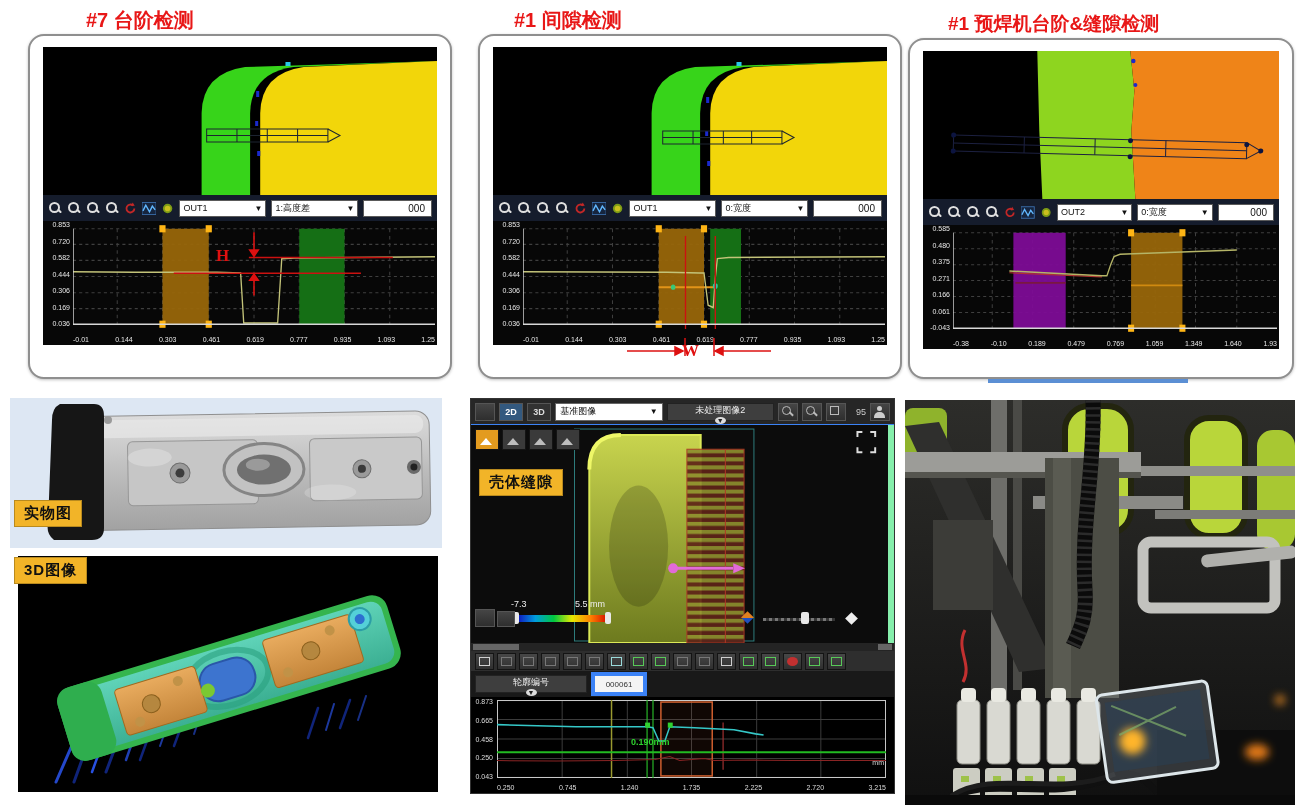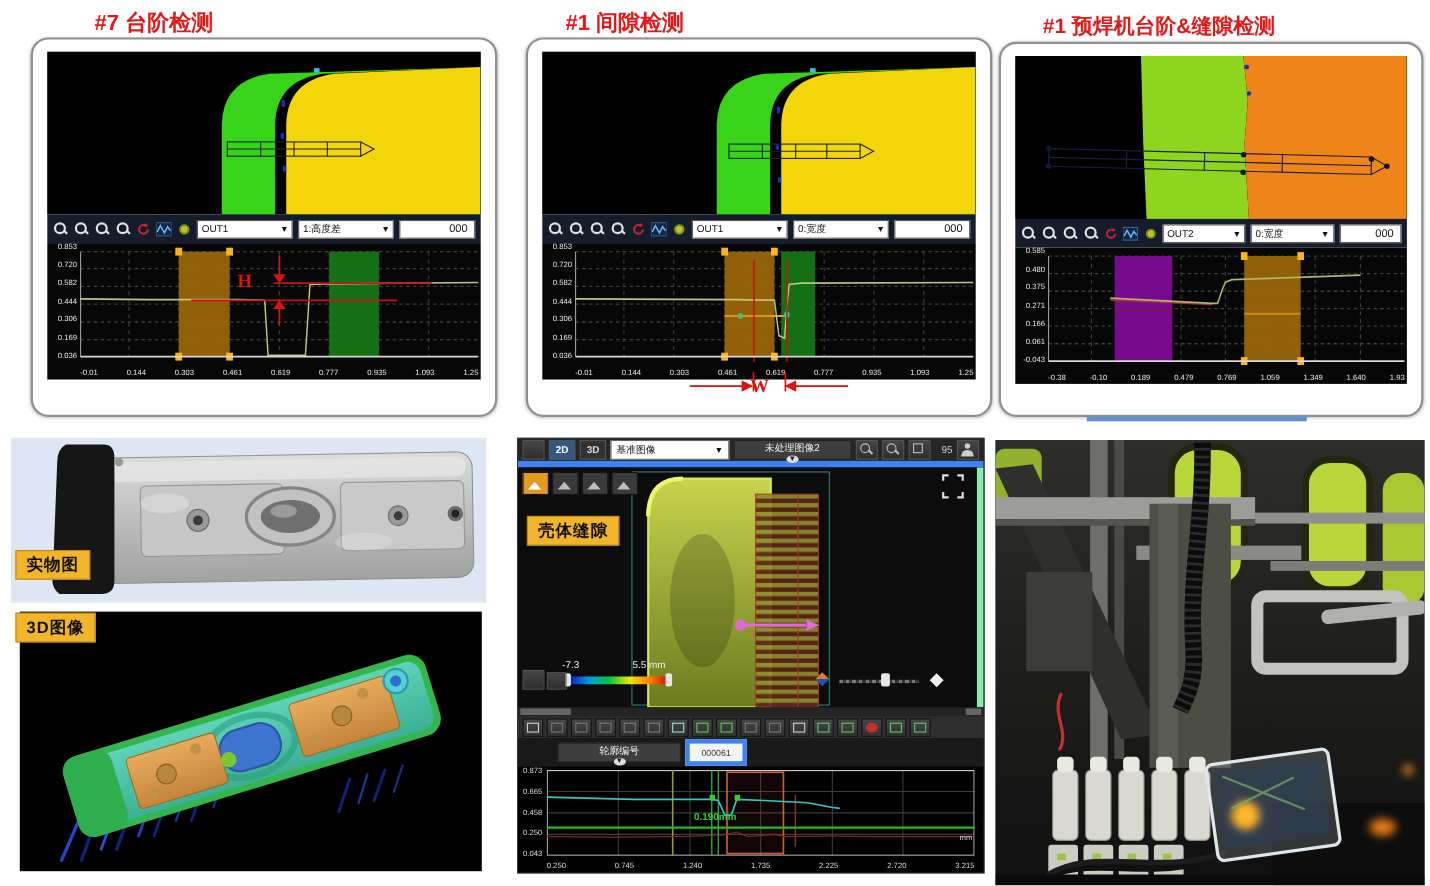--- a/index.html
+++ b/index.html
@@ -17,41 +17,41 @@
   .vselect{height:17px;background:#fff;border:1px solid #5a5a5a;display:flex;align-items:center;justify-content:space-between;font-size:9px;color:#111;padding:0 3px;width:92px;box-sizing:border-box;}
   .vselect .car{font-size:8px;color:#111;}
   .vvalue{margin-left:auto;width:72px;height:17px;background:#fff;border:1px solid #5a5a5a;font-size:10px;color:#111;display:flex;align-items:center;justify-content:flex-end;padding:0 6px;box-sizing:border-box;}
   .mag{width:14px;height:14px;position:relative;flex:0 0 auto;}
   .mag::before{content:"";position:absolute;left:1px;top:1px;width:7px;height:7px;border:2px solid #e0e0e0;border-radius:50%;}
   .mag::after{content:"";position:absolute;left:9px;top:9px;width:5px;height:2px;background:#e0e0e0;transform:rotate(45deg);border-radius:1px;}
   .annot{position:absolute;color:#e01010;font-weight:700;font-family:"Liberation Serif",serif;}
   .ylabel{position:absolute;background:#f2b428;border:1px solid #b98a1e;color:#101010;font-weight:700;font-size:15px;padding:3px 9px;letter-spacing:1px;z-index:5;}
   
   .insp{position:absolute;left:470px;top:398px;width:425px;height:396px;background:#181818;border:1px solid #333;box-sizing:border-box;}
-  .kbar{position:absolute;left:0;top:0;right:0;height:26px;background:#262626;border-bottom:6px solid #3b82f6;display:flex;align-items:center;gap:4px;padding:0 4px;box-sizing:border-box;}
+  .kbar{position:absolute;left:0;top:0;right:0;height:26px;background:#262626;border-bottom:1px solid #3b82f6;display:flex;align-items:center;gap:4px;padding:0 4px;box-sizing:border-box;}
   .tbtn{width:18px;height:16px;background:linear-gradient(#454545,#2e2e2e);border:1px solid #555;position:relative;flex:0 0 auto;}
   .tab{width:24px;height:16px;font-size:9px;font-weight:700;color:#ddd;background:#323232;border:1px solid #555;display:flex;align-items:center;justify-content:center;}
   .tab.on{background:#33597f;color:#fff;}
   .ksel{height:18px;background:#fff;border:1px solid #666;display:flex;align-items:center;justify-content:space-between;font-size:9px;color:#111;padding:0 4px;width:116px;box-sizing:border-box;}
   .ksel.dark{background:#3e3e3e;color:#eee;border-color:#222;flex-direction:column;}
   .circ{width:11px;height:11px;border-radius:50%;background:#ddd;color:#222;font-size:7px;display:flex;align-items:center;justify-content:center;}
   .kimg{position:absolute;left:0;top:26px;right:0;height:218px;background:#0c0c0c;border-right:6px solid #86efac;box-sizing:border-box;}
   .mini{width:22px;height:19px;background:#3a3a3a;border:1px solid #141414;position:relative;flex:0 0 auto;}
   .mini::before{content:"";position:absolute;left:4px;bottom:4px;border-left:6px solid transparent;border-right:6px solid transparent;border-bottom:7px solid #bdbdbd;}
   .mini.on{background:#e39b1f;}
   .mini.on::before{border-bottom-color:#fff;}
   .kscroll{position:absolute;left:0;top:244px;right:0;height:8px;background:#242424;}
   .ktools{position:absolute;left:0;top:252px;right:0;height:20px;background:#2e2e2e;display:flex;align-items:center;gap:3px;padding:0 4px;box-sizing:border-box;}
   .kt{width:17px;height:15px;background:linear-gradient(#474747,#303030);border:1px solid #141414;position:relative;flex:0 0 auto;}
   .kt::before{content:"";position:absolute;inset:3px;border:1px solid #9adada;}
   .kt.gr::before{border-color:#58c858;}
   .kt.wt::before{border-color:#cfcfcf;}
   .kt.dm::before{border-color:#777;}
   .kt.rd::before{border:none;background:#c23030;border-radius:50%;}
-  .krow{position:absolute;left:0;top:272px;right:0;height:26px;background:#191919;display:flex;align-items:center;gap:4px;padding:0 4px;box-sizing:border-box;margin-left:32px;}
+  .krow{position:absolute;left:0;top:272px;right:0;height:26px;background:#191919;display:flex;align-items:center;gap:4px;padding:0 4px;box-sizing:border-box;}
   .kgraph{position:absolute;left:0;top:298px;right:0;height:96px;background:#000;}
   .kylab{position:absolute;left:0;top:1px;width:24px;height:82px;display:flex;flex-direction:column;justify-content:space-between;align-items:flex-end;padding-right:2px;box-sizing:border-box;font-size:7px;color:#ddd;line-height:7px;}
   .kxlab{position:absolute;left:26px;right:8px;bottom:2px;display:flex;justify-content:space-between;font-size:7px;color:#ddd;}
   .kplot{position:absolute;left:26px;top:3px;right:8px;bottom:15px;}
   .sc-lbl{position:absolute;font-size:9px;color:#eee;}
   .scalebar{position:absolute;height:7px;background:linear-gradient(90deg,#1010c0,#009ddd,#00c840,#e8e800,#ff8000,#cf0000);border-radius:2px;}
   .handle{position:absolute;width:6px;height:12px;background:#e8e8e8;border-radius:2px;}
   .diam{position:absolute;width:9px;height:9px;transform:rotate(45deg);}
   .person{width:18px;height:16px;background:linear-gradient(#454545,#2e2e2e);border:1px solid #555;position:relative;margin-left:auto;flex:0 0 auto;}
   .person::before{content:"";position:absolute;left:6px;top:2px;width:5px;height:5px;border-radius:50%;background:#ccc;}

